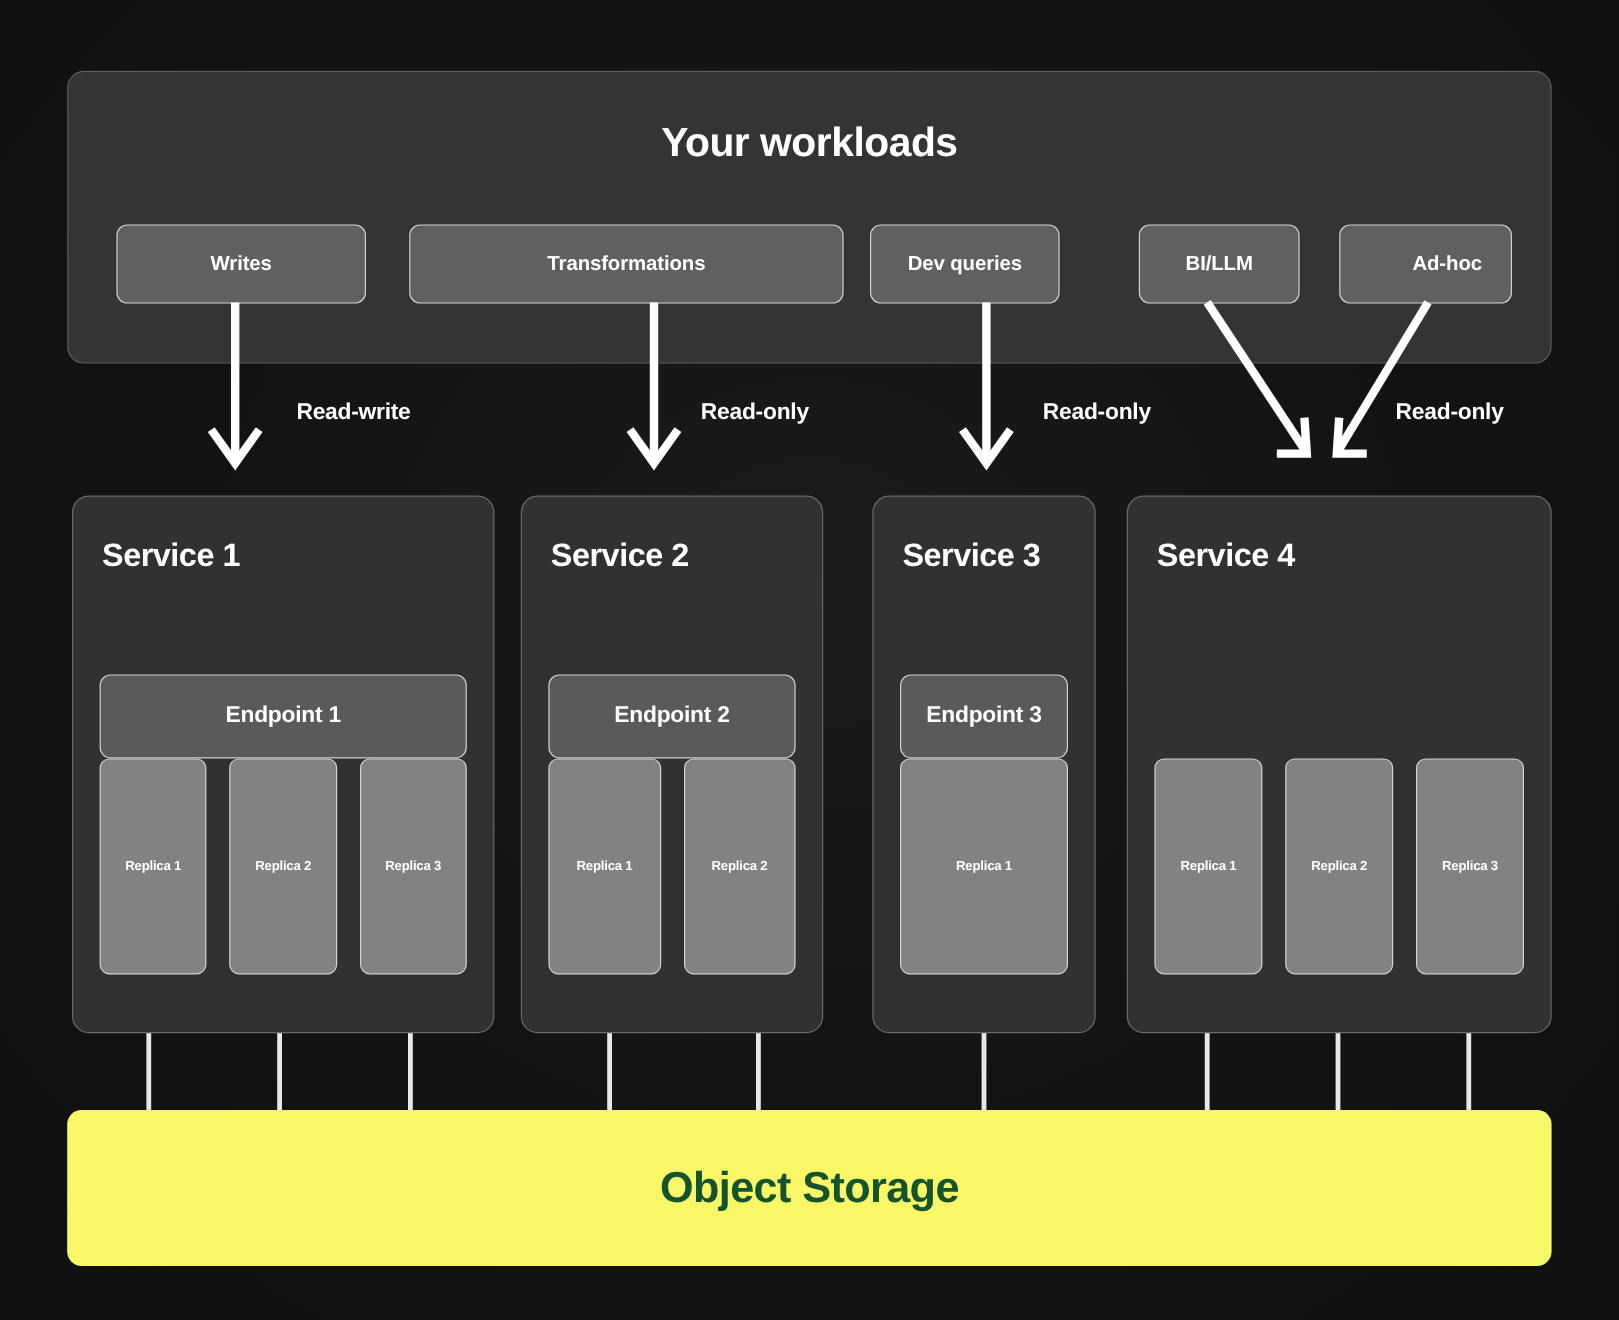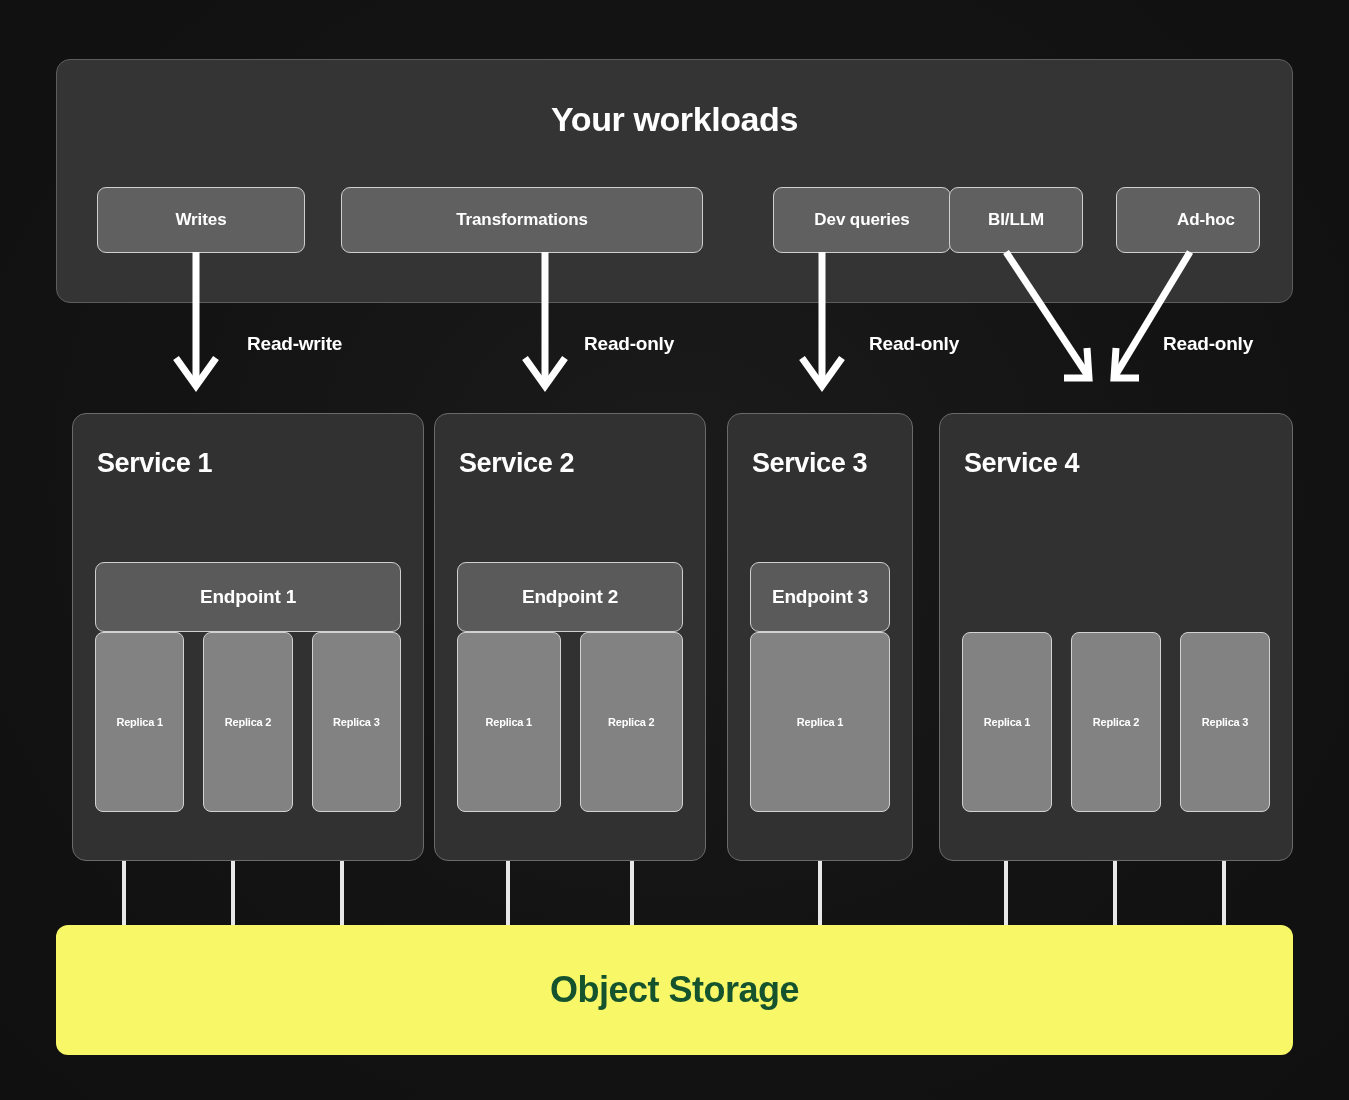--- a/index.html
+++ b/index.html
@@ -54,21 +54,21 @@
     font-size: 17px;
     font-weight: bold;
     display: flex;
     align-items: center;
     justify-content: center;
     letter-spacing: -0.1px;
   }
 
   .wc-0 { left: 40px;  width: 208px; }
   .wc-1 { left: 284px; width: 362px; }
-  .wc-2 { left: 716px; width: 178px; }
+  .wc-2 { left: 668px; width: 158px; }
   .wc-3 { left: 892px; width: 134px; }
   .wc-4 { left: 1059px; width: 144px; padding-left: 36px; }
 
   
   #arrows {
     position: absolute;
     left: 0; top: 0;
     width: 1349px; height: 1100px;
     pointer-events: none;
   }
@@ -89,22 +89,22 @@
 
   
   .service-card {
     position: absolute;
     top: 413px;
     height: 448px;
     background: #313131;
     border: 1px solid #6a6a6a;
     border-radius: 14px;
   }
-  .sv-0 { left: 72px;  width: 352px; }
-  .sv-1 { left: 434px; width: 272px; }
+  .sv-0 { left: 60px;  width: 352px; }
+  .sv-1 { left: 434px; width: 252px; }
   .sv-2 { left: 727px; width: 186px; }
   .sv-3 { left: 939px; width: 354px; }
 
   .service-title {
     position: absolute;
     left: 24px;
     top: 34px;
     color: #ffffff;
     font-size: 27px;
     font-weight: bold;

